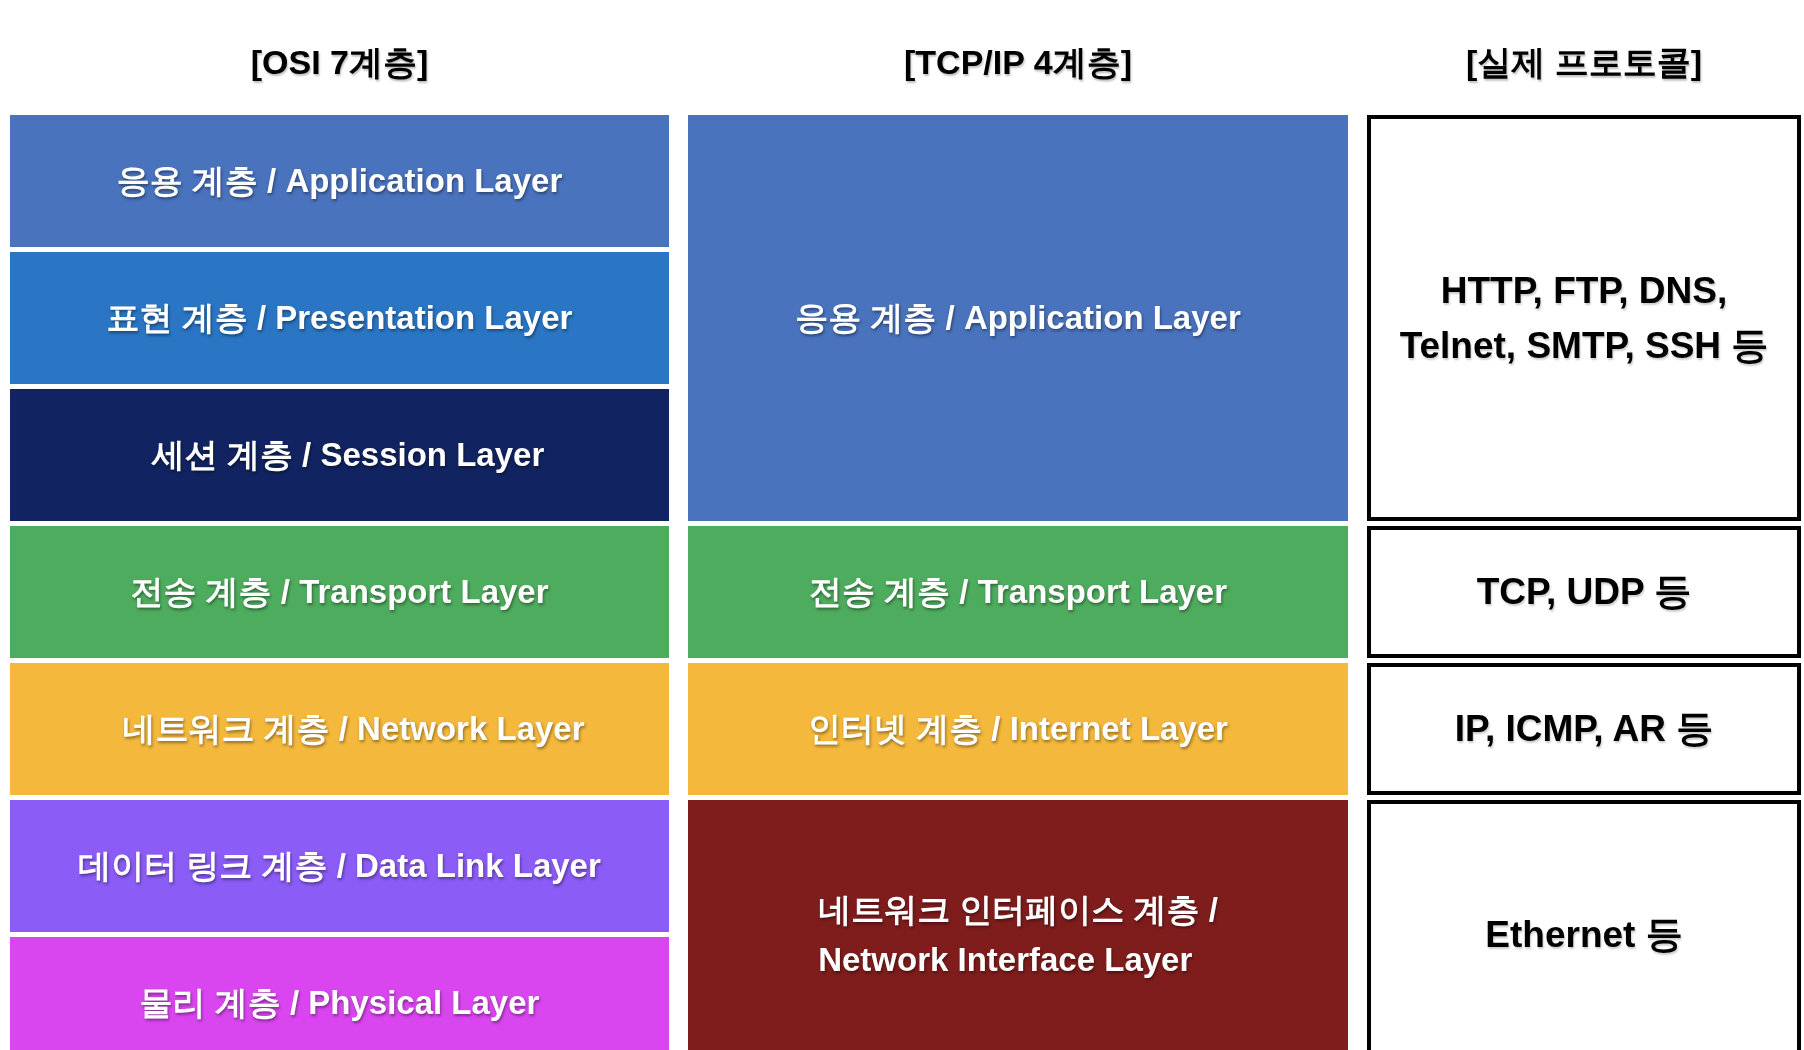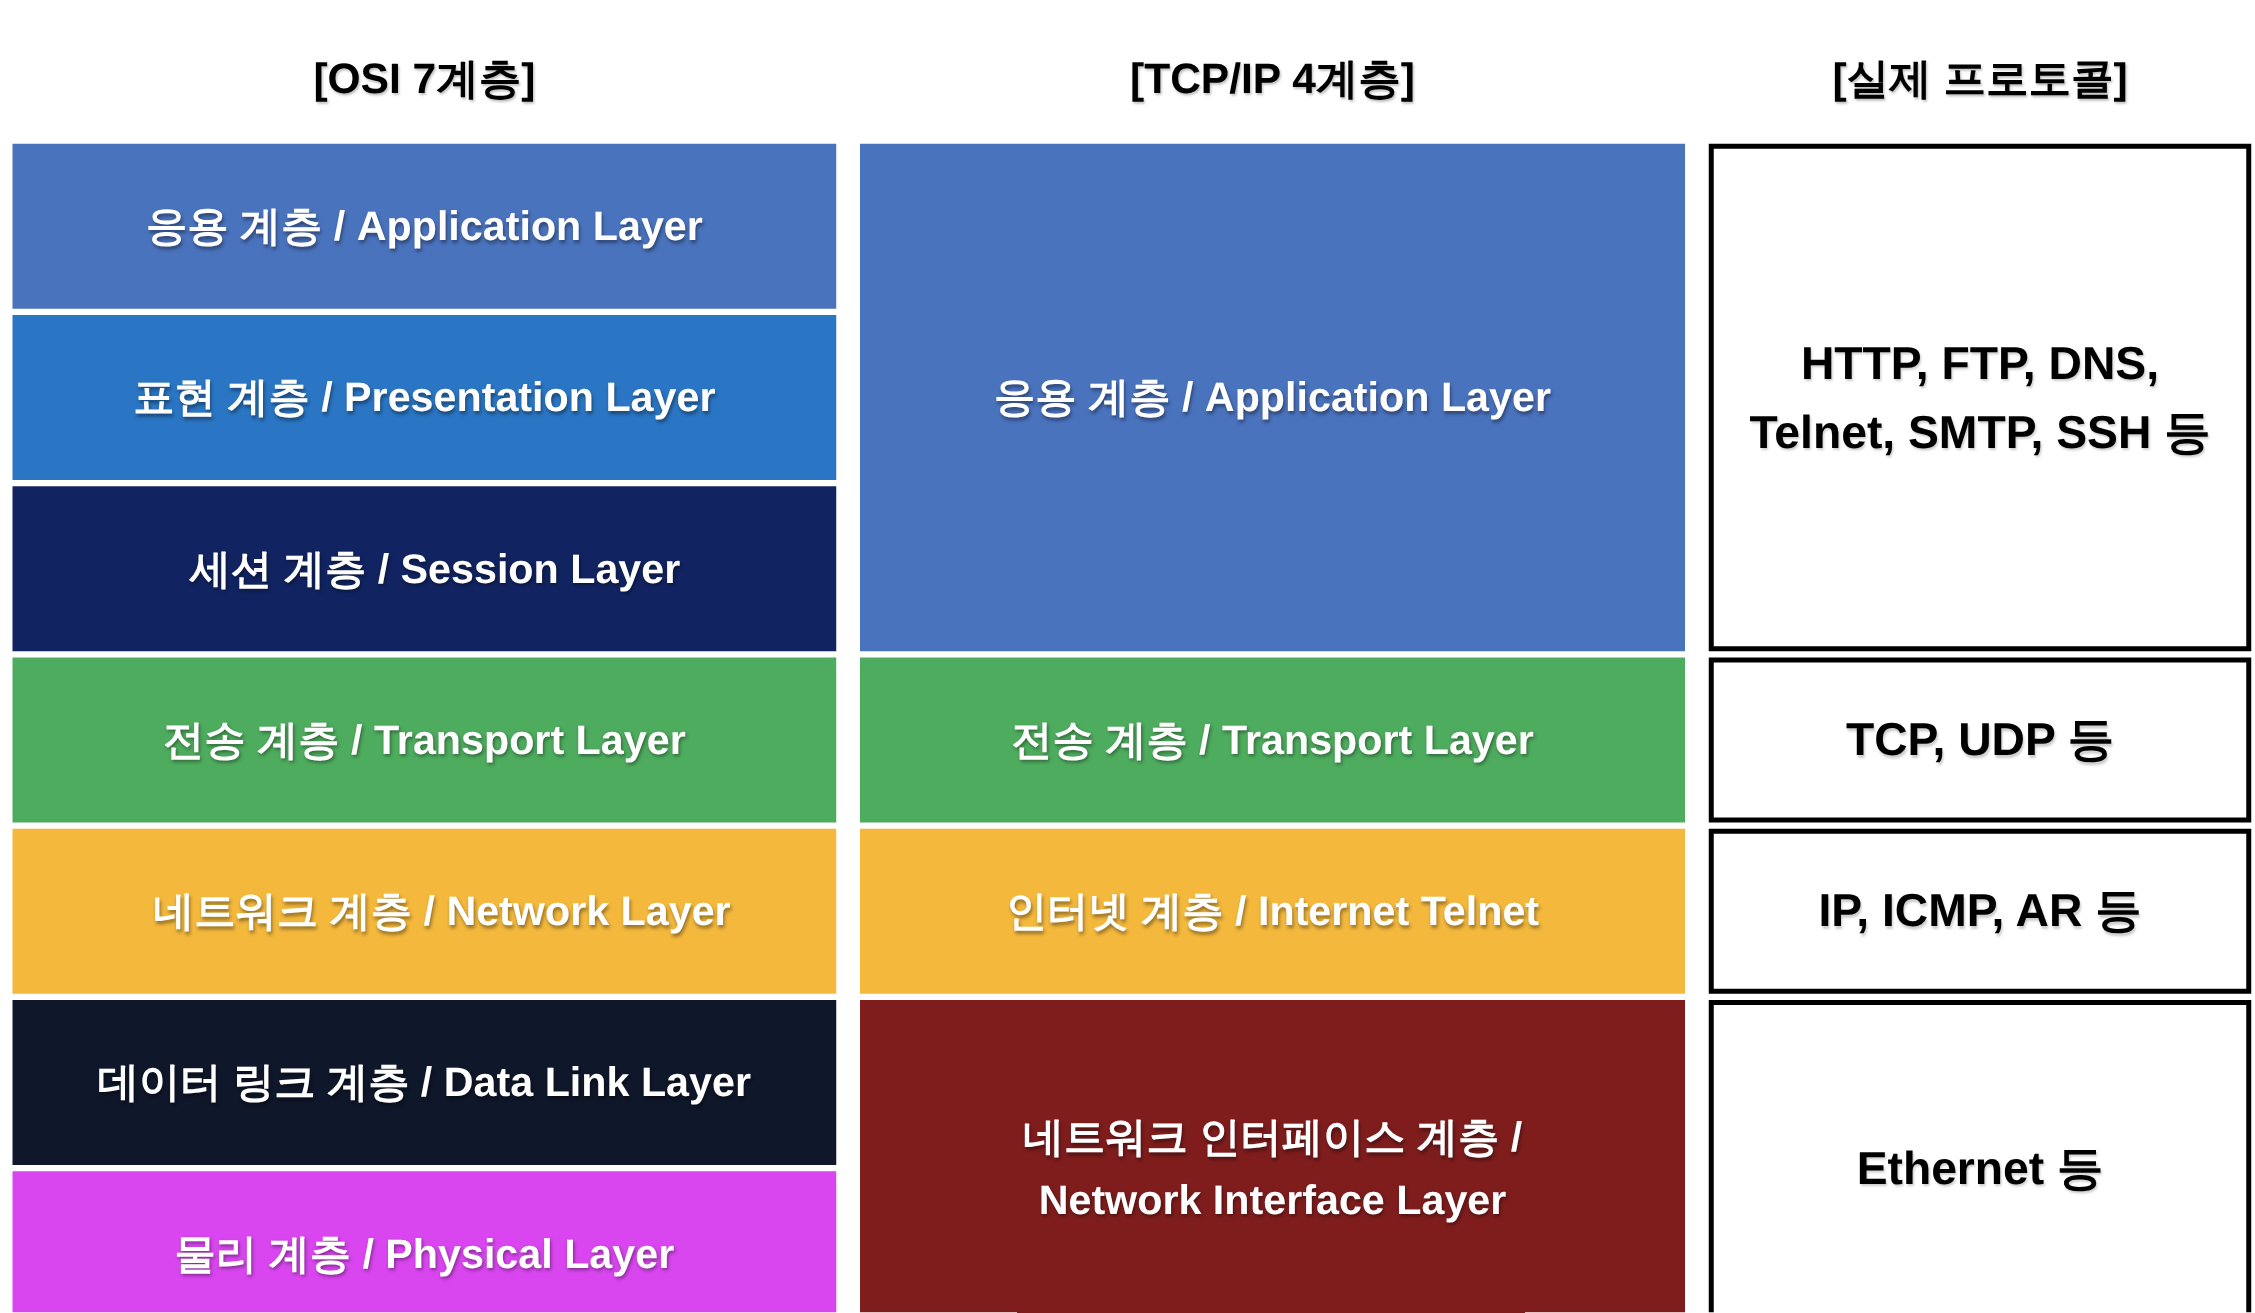--- a/index.html
+++ b/index.html
@@ -36,21 +36,21 @@
     color: #000000;
     text-shadow: 1px 2px 2px rgba(0,0,0,0.25);
   }
   .layer-box {
     display: flex;
     align-items: center;
     justify-content: center;
     color: #ffffff;
     font-size: 33px;
     font-weight: bold;
-    text-align: center;
+    text-align: left;
     white-space: pre-line;
     line-height: 1.5;
     text-shadow: 1px 2px 3px rgba(0,0,0,0.4);
   }
   .proto-box {
     display: flex;
     align-items: center;
     justify-content: center;
     background: #ffffff;
     border: 4px solid #000000;
@@ -90,26 +90,26 @@
 
     <div class="col-header c1 rh">[OSI 7계층]</div>
     <div class="col-header c2 rh">[TCP/IP 4계층]</div>
     <div class="col-header c3 rh">[실제 프로토콜]</div>
 
     <div class="layer-box c1 r1" style="background-color: rgb(74, 115, 190);">응용 계층 / Application Layer</div>
     <div class="layer-box c1 r2" style="background-color: rgb(42, 118, 196);">표현 계층 / Presentation Layer</div>
     <div class="layer-box c1 r3" style="background-color: rgb(17, 36, 97); padding-left: 17px;">세션 계층 / Session Layer</div>
     <div class="layer-box c1 r4" style="background-color: rgb(78, 172, 94);">전송 계층 / Transport Layer</div>
     <div class="layer-box c1 r5" style="background-color: rgb(243, 184, 60); padding-left: 28px;">네트워크 계층 / Network Layer</div>
-    <div class="layer-box c1 r6" style="background-color: #0f172a;">데이터 링크 계층 / Data Link Layer</div>
+    <div class="layer-box c1 r6" style="background-color: #8b5cf6;">데이터 링크 계층 / Data Link Layer</div>
     <div class="layer-box c1 r7" style="background-color: #d946ef;">물리 계층 / Physical Layer</div>
 
     <div class="layer-box c2 span1-3" style="background-color: rgb(74, 115, 190);">응용 계층 / Application Layer</div>
     <div class="layer-box c2 span4" style="background-color: rgb(78, 172, 94);">전송 계층 / Transport Layer</div>
-    <div class="layer-box c2 span5" style="background-color: rgb(243, 184, 60);">인터넷 계층 / Internet Telnet</div>
+    <div class="layer-box c2 span5" style="background-color: rgb(243, 184, 60);">인터넷 계층 / Internet Layer</div>
     <div class="layer-box c2 span6-7" style="background-color: #7f1d1d;">네트워크 인터페이스 계층 /
 Network Interface Layer</div>
 
     <div class="proto-box c3 span1-3">HTTP, FTP, DNS,
 Telnet, SMTP, SSH 등</div>
     <div class="proto-box c3 span4">TCP, UDP 등</div>
     <div class="proto-box c3 span5">IP, ICMP, AR 등</div>
     <div class="proto-box c3 span6-7">Ethernet 등</div>
 
   </div>

